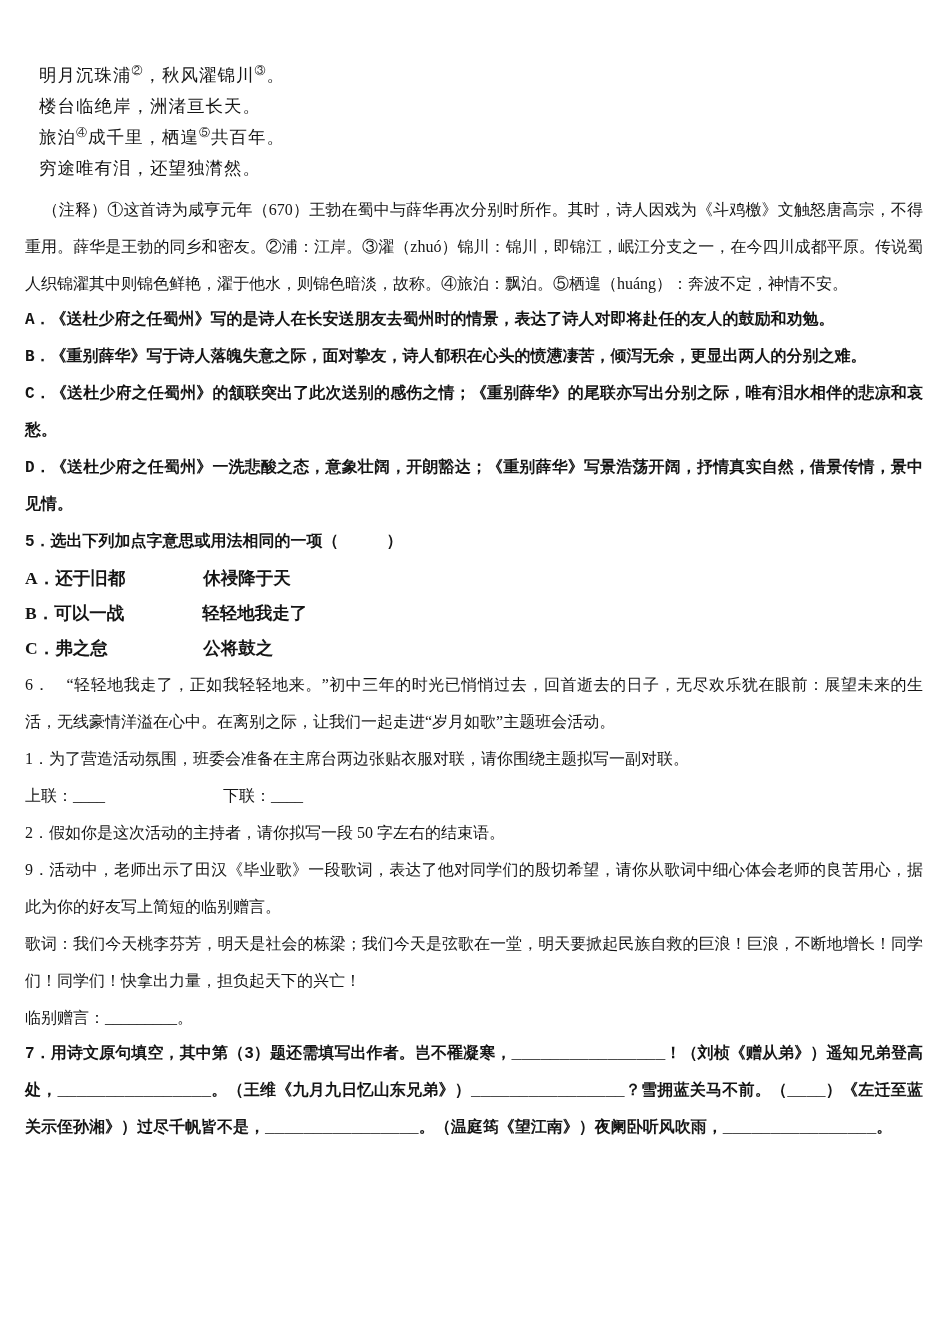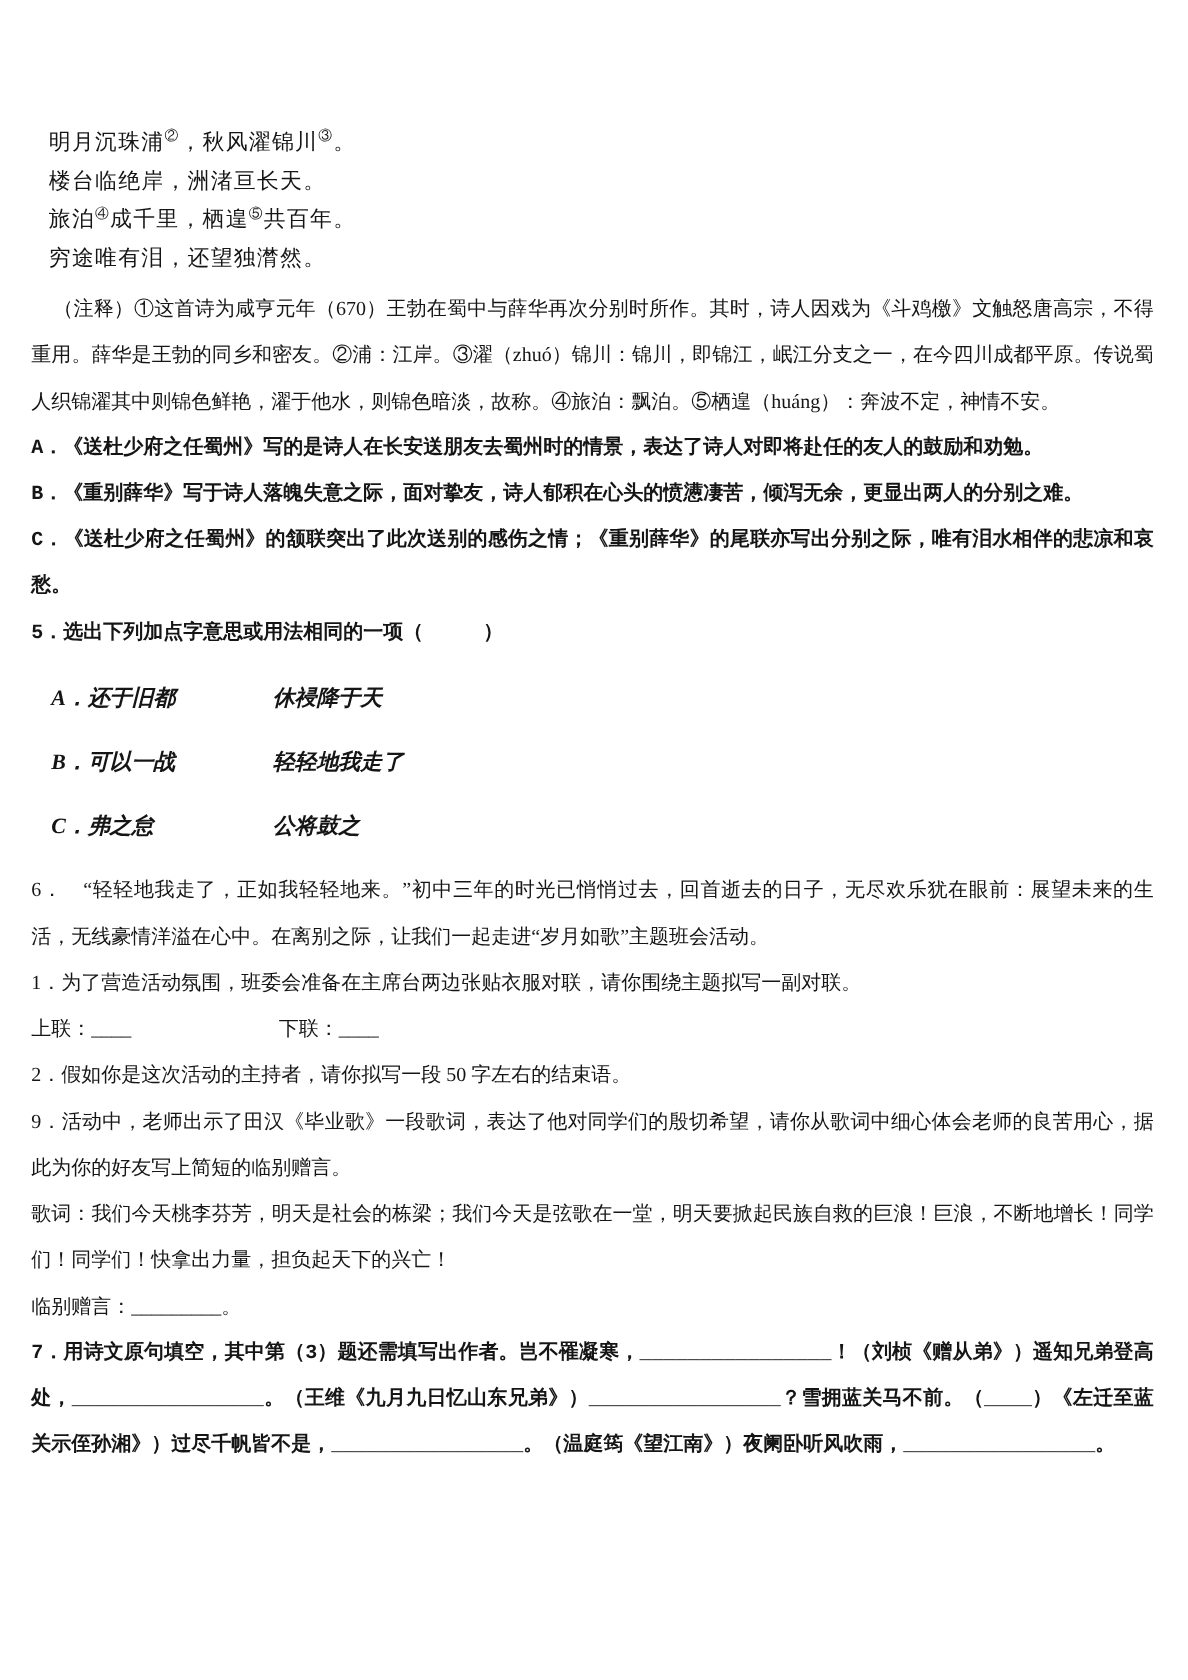--- a/index.html
+++ b/index.html
@@ -8,21 +8,21 @@
     height: 1344px;
     background: #ffffff;
     color: #151515;
     font-family: "Liberation Serif", "DejaVu Serif", serif;
     overflow: hidden;
   }
   .page {
     box-sizing: border-box;
     width: 950px;
     height: 956px;
-    padding: 98px 27px 20px 25px;
+    padding: 60px 27px 20px 25px;
   }
   
   .poem p {
     margin: 0;
     padding-left: 14px;
     font-size: 17.5px;
     line-height: 31px;
     letter-spacing: 1px;
   }
   .poem sup {
@@ -34,21 +34,21 @@
   .para {
     margin: 0;
     font-size: 16px;
     line-height: 37px;
     text-align: justify;
     text-justify: inter-ideograph;
   }
   .notes { text-indent: 1.1em; margin-top: 7px; }
   .bold  { font-weight: bold; font-family: Liberation Mono, monospace; }
   
-  .q5row { margin: 16px; font-size: 17.5px; line-height: 35px; font-weight: bold; font-style: italic; }
+  .q5row { margin: 0; font-size: 17.5px; line-height: 35px; font-weight: bold; }
   .q5row .lbl  { display: inline-block; min-width: 27px; }
   .q5row .c1   { display: inline-block; min-width: 148px; }
   
   .couplet .spacer { display: inline-block; width: 118px; }
   .blank { letter-spacing: 0; }
 </style>
 </head>
 <body>
 
 <div class="page">
@@ -59,20 +59,21 @@
     <p>旅泊<sup>④</sup>成千里，栖遑<sup>⑤</sup>共百年。</p>
     <p>穷途唯有泪，还望独潸然。</p>
   </div>
 
   <p class="para notes">（注释）①这首诗为咸亨元年（670）王勃在蜀中与薛华再次分别时所作。其时，诗人因戏为《斗鸡檄》文触怒唐高宗，不得重用。薛华是王勃的同乡和密友。②浦：江岸。③濯（zhuó）锦川：锦川，即锦江，岷江分支之一，在今四川成都平原。传说蜀人织锦濯其中则锦色鲜艳，濯于他水，则锦色暗淡，故称。④旅泊：飘泊。⑤栖遑（huáng）：奔波不定，神情不安。</p>
 
   <div>
     <p class="para bold"><span>A．</span><span>《送杜少府之任蜀州》写的是诗人在长安送朋友去蜀州时的情景，表达了诗人对即将赴任的友人的鼓励和劝勉。</span></p>
     <p class="para bold"><span>B．</span><span>《重别薛华》写于诗人落魄失意之际，面对挚友，诗人郁积在心头的愤懑凄苦，倾泻无余，更显出两人的分别之难。</span></p>
     <p class="para bold"><span>C．</span><span>《送杜少府之任蜀州》的颔联突出了此次送别的感伤之情；《重别薛华》的尾联亦写出分别之际，唯有泪水相伴的悲凉和哀愁。</span></p>
+    <p class="para bold"><span>D．</span><span>《送杜少府之任蜀州》一洗悲酸之态，意象壮阔，开朗豁达；《重别薛华》写景浩荡开阔，抒情真实自然，借景传情，景中见情。</span></p>
   </div>
 
   <div>
     <p class="para bold">5．选出下列加点字意思或用法相同的一项（　　　）</p>
     <p class="q5row"><span class="lbl">A．</span><span class="c1">还于旧都</span><span>休祲降于天</span></p>
     <p class="q5row"><span class="lbl">B．</span><span class="c1">可以一战</span><span>轻轻地我走了</span></p>
     <p class="q5row"><span class="lbl">C．</span><span class="c1">弗之怠</span><span>公将鼓之</span></p>
   </div>
 
   <div>

